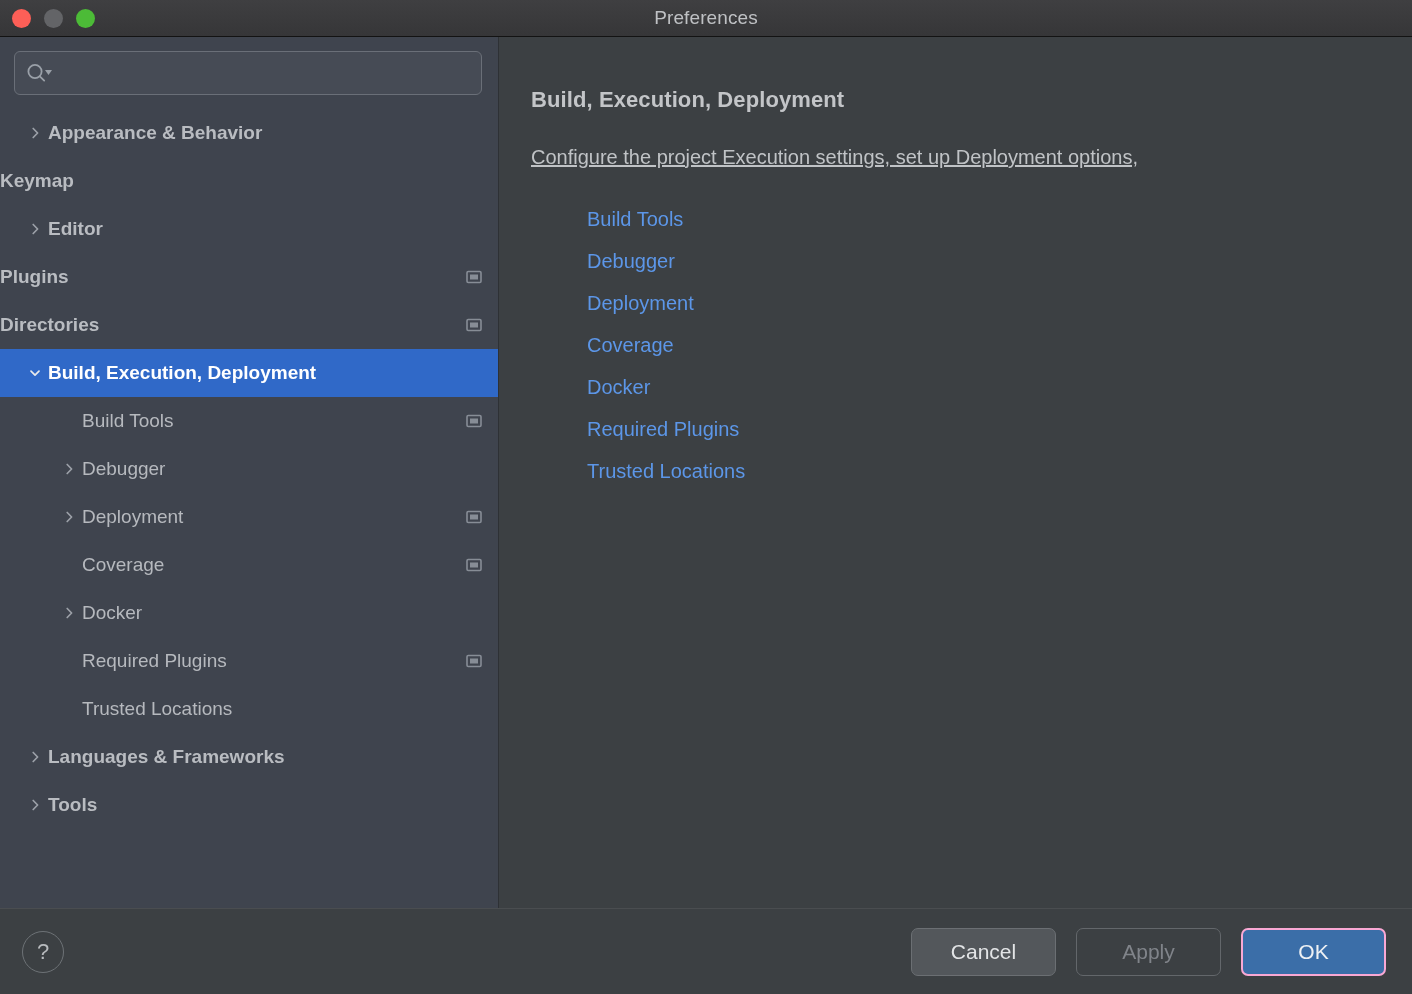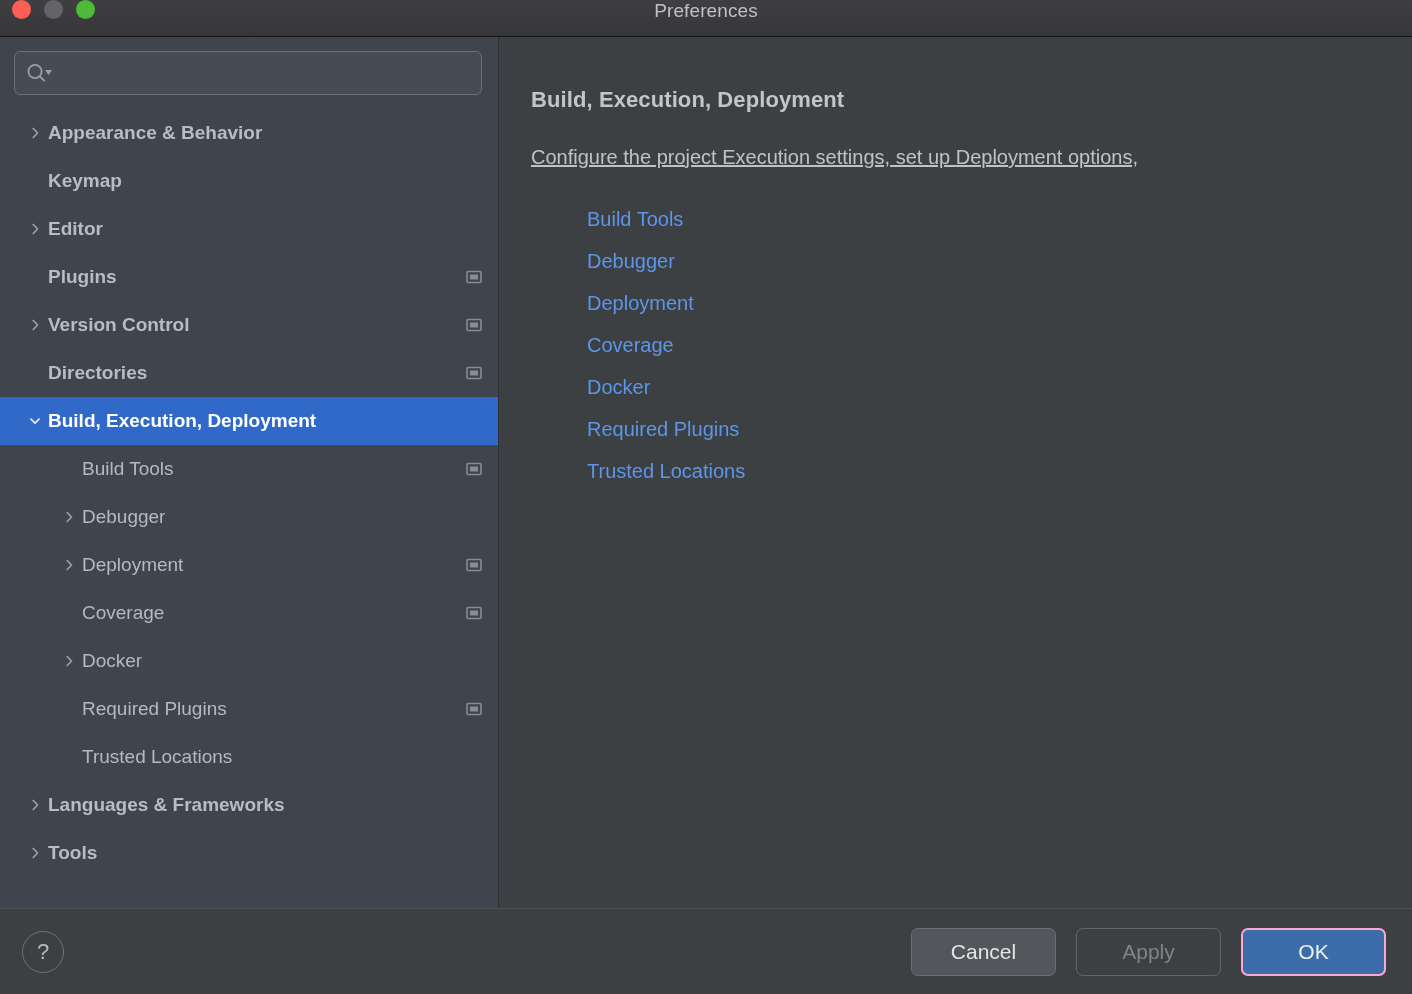--- a/index.html
+++ b/index.html
@@ -24,21 +24,21 @@
   }
 
   
   .titlebar {
     position: relative;
     height: 36px;
     flex: 0 0 36px;
     background: linear-gradient(to bottom, #3f3f41 0%, #363638 100%);
     border-bottom: 1px solid #131313;
     display: flex;
-    align-items: flex-start;
+    align-items: center;
   }
   .traffic {
     display: flex;
     align-items: center;
     gap: 13px;
     padding-left: 12px;
   }
   .light {
     width: 19px;
     height: 19px;
@@ -162,21 +162,21 @@
   }
   .badge-spacer {
     flex: 0 0 16px;
     width: 16px;
     height: 16px;
     margin-left: 10px;
   }
 
   
   .ind-0 { padding-left: 22px; }
-  .ind-0n { padding-left: 48px; }
+  .ind-0n { }
   .ind-1 { padding-left: 56px; }
   .ind-1n { padding-left: 82px; }
 
   
   .panel {
     flex: 1 1 auto;
     background: #3c4043;
     padding: 50px 0 0 32px;
     overflow: hidden;
     min-width: 0;
@@ -312,32 +312,20 @@
             <span class="twisty">
               <svg width="16" height="16" viewBox="0 0 16 16">
                 <polyline points="6.2,3.5 10.6,8 6.2,12.5" fill="none" stroke="#9ca1a8" stroke-width="1.7" stroke-linecap="round" stroke-linejoin="round"></polyline>
               </svg>
             </span>
             <span class="tree-label">Editor</span>
             <span class="badge-spacer"></span>
           </div>
           <div class="tree-row top ind-0n">
             <span class="tree-label">Plugins</span>
-            <svg class="badge-icon" viewBox="0 0 16 16">
-              <rect x="1" y="2.5" width="14" height="11" rx="1.2" fill="none" stroke="#878d96" stroke-width="1.6"></rect>
-              <rect x="4" y="5.5" width="8" height="5" fill="#878d96"></rect>
-            </svg>
-          </div>
-          <div class="tree-row top ind-0">
-            <span class="twisty">
-              <svg width="16" height="16" viewBox="0 0 16 16">
-                <polyline points="6.2,3.5 10.6,8 6.2,12.5" fill="none" stroke="#9ca1a8" stroke-width="1.7" stroke-linecap="round" stroke-linejoin="round"></polyline>
-              </svg>
-            </span>
-            <span class="tree-label">Version Control</span>
             <svg class="badge-icon" viewBox="0 0 16 16">
               <rect x="1" y="2.5" width="14" height="11" rx="1.2" fill="none" stroke="#878d96" stroke-width="1.6"></rect>
               <rect x="4" y="5.5" width="8" height="5" fill="#878d96"></rect>
             </svg>
           </div>
           <div class="tree-row top ind-0n">
             <span class="tree-label">Directories</span>
             <svg class="badge-icon" viewBox="0 0 16 16">
               <rect x="1" y="2.5" width="14" height="11" rx="1.2" fill="none" stroke="#878d96" stroke-width="1.6"></rect>
               <rect x="4" y="5.5" width="8" height="5" fill="#878d96"></rect>

